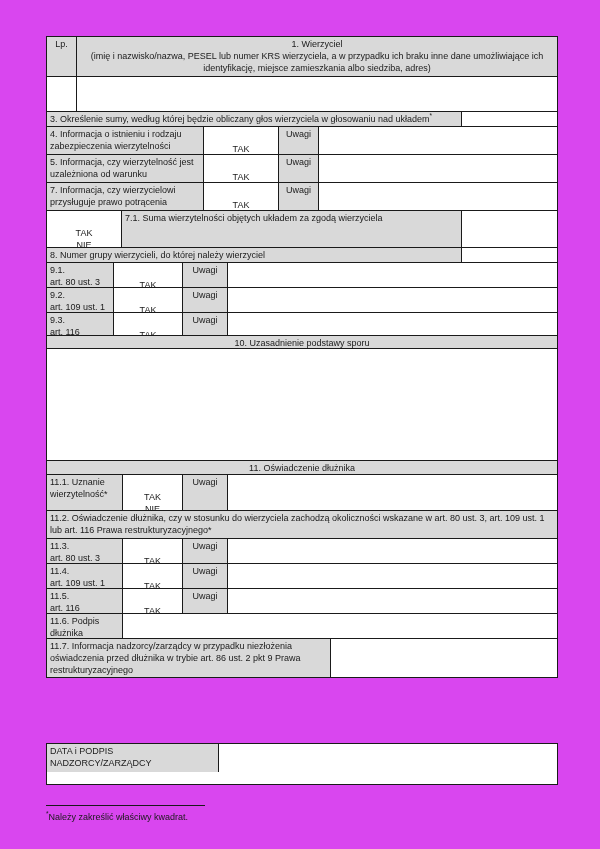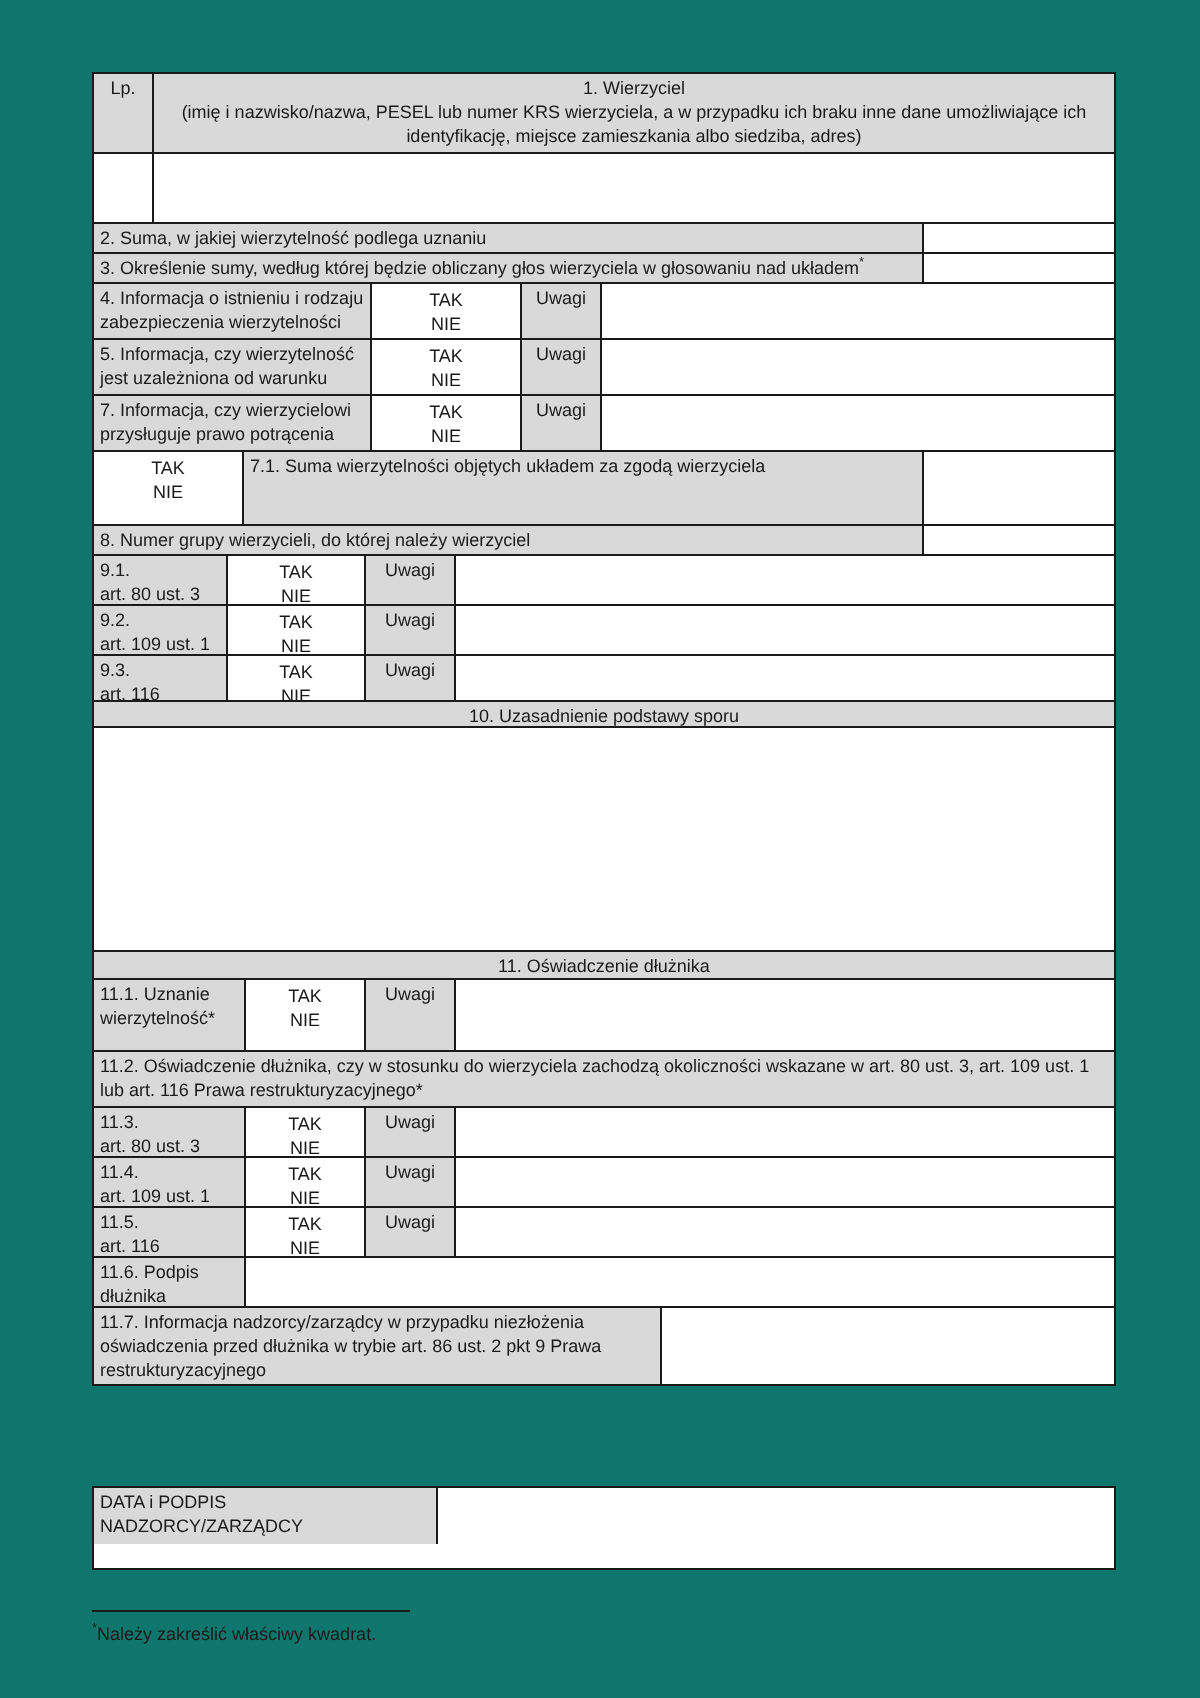--- a/index.html
+++ b/index.html
@@ -1,36 +1,36 @@
 <!DOCTYPE html>
 <html><head>
 <meta charset="utf-8">
 <style>
   * { margin:0; padding:0; box-sizing:border-box; }
   html,body { background:#ffffff; }
   .page {
-    position:relative; width:600px; height:849px; background:#0f766e;
+    position:relative; width:600px; height:849px; background:#d946ef;
     font-family:"Liberation Sans", sans-serif; font-size:9px; line-height:12px; color:#1a1a1a;
   }
   .tbl { position:absolute; left:46px; width:512px; border:1px solid #1a1a1a; background:#fff; }
   .main-tbl { top:36px; }
   .sig-tbl { top:743px; height:42px; }
   .r { display:flex; border-bottom:1px solid #1a1a1a; align-items:stretch; }
   .r:last-child { border-bottom:none; }
   .c { border-right:1px solid #1a1a1a; padding:1px 3px; overflow:hidden; }
   .c:last-child { border-right:none; }
   .g { background:#d9d9d9; }
   .ctr { text-align:center; }
   .just { text-align:justify; }
-  .tn { text-align:center; padding-top:2px; }
+  .tn { text-align:center; padding-top:16px; }
   .tn span { display:block; }
   .flex1 { flex:1 1 auto; }
   
   .w-lp { width:30px; flex:none; }
-  .w-lbl { width:139px; flex:none; }
+  .w-lbl { width:157px; flex:none; }
   .w-tn7 { width:75px; flex:none; }
   .w-uw { width:40px; flex:none; }
   .w-right { width:95px; flex:none; }
   .w-lbl9 { width:67px; flex:none; }
   .w-tn9 { width:69px; flex:none; }
   .w-uw9 { width:45px; flex:none; }
   .w-lbl11 { width:76px; flex:none; }
   .w-tn11 { width:60px; flex:none; }
   .w-lbl117 { width:284px; flex:none; }
   .w-sig { width:172px; flex:none; }
@@ -56,24 +56,20 @@
         <span class="blk">1. Wierzyciel</span>
         <span>(imię i nazwisko/nazwa, PESEL lub numer KRS wierzyciela, a w przypadku ich braku inne dane umożliwiające ich identyfikację, miejsce zamieszkania albo siedziba, adres)</span>
       </div>
     </div>
 
     <div class="r h35">
       <div class="c w-lp"></div>
       <div class="c flex1"></div>
     </div>
 
-    <div class="r h15">
-      <div class="c g flex1">2. Suma, w jakiej wierzytelność podlega uznaniu</div>
-      <div class="c w-right"></div>
-    </div>
 
     <div class="r h15">
       <div class="c g flex1"><span>3. Określenie sumy, według której będzie obliczany głos wierzyciela w głosowaniu nad układem</span><sup>*</sup></div>
       <div class="c w-right"></div>
     </div>
 
     <div class="r h28">
       <div class="c g w-lbl">4. Informacja o istnieniu i rodzaju zabezpieczenia wierzytelności</div>
       <div class="c w-tn7 tn">
         <span>TAK</span>

